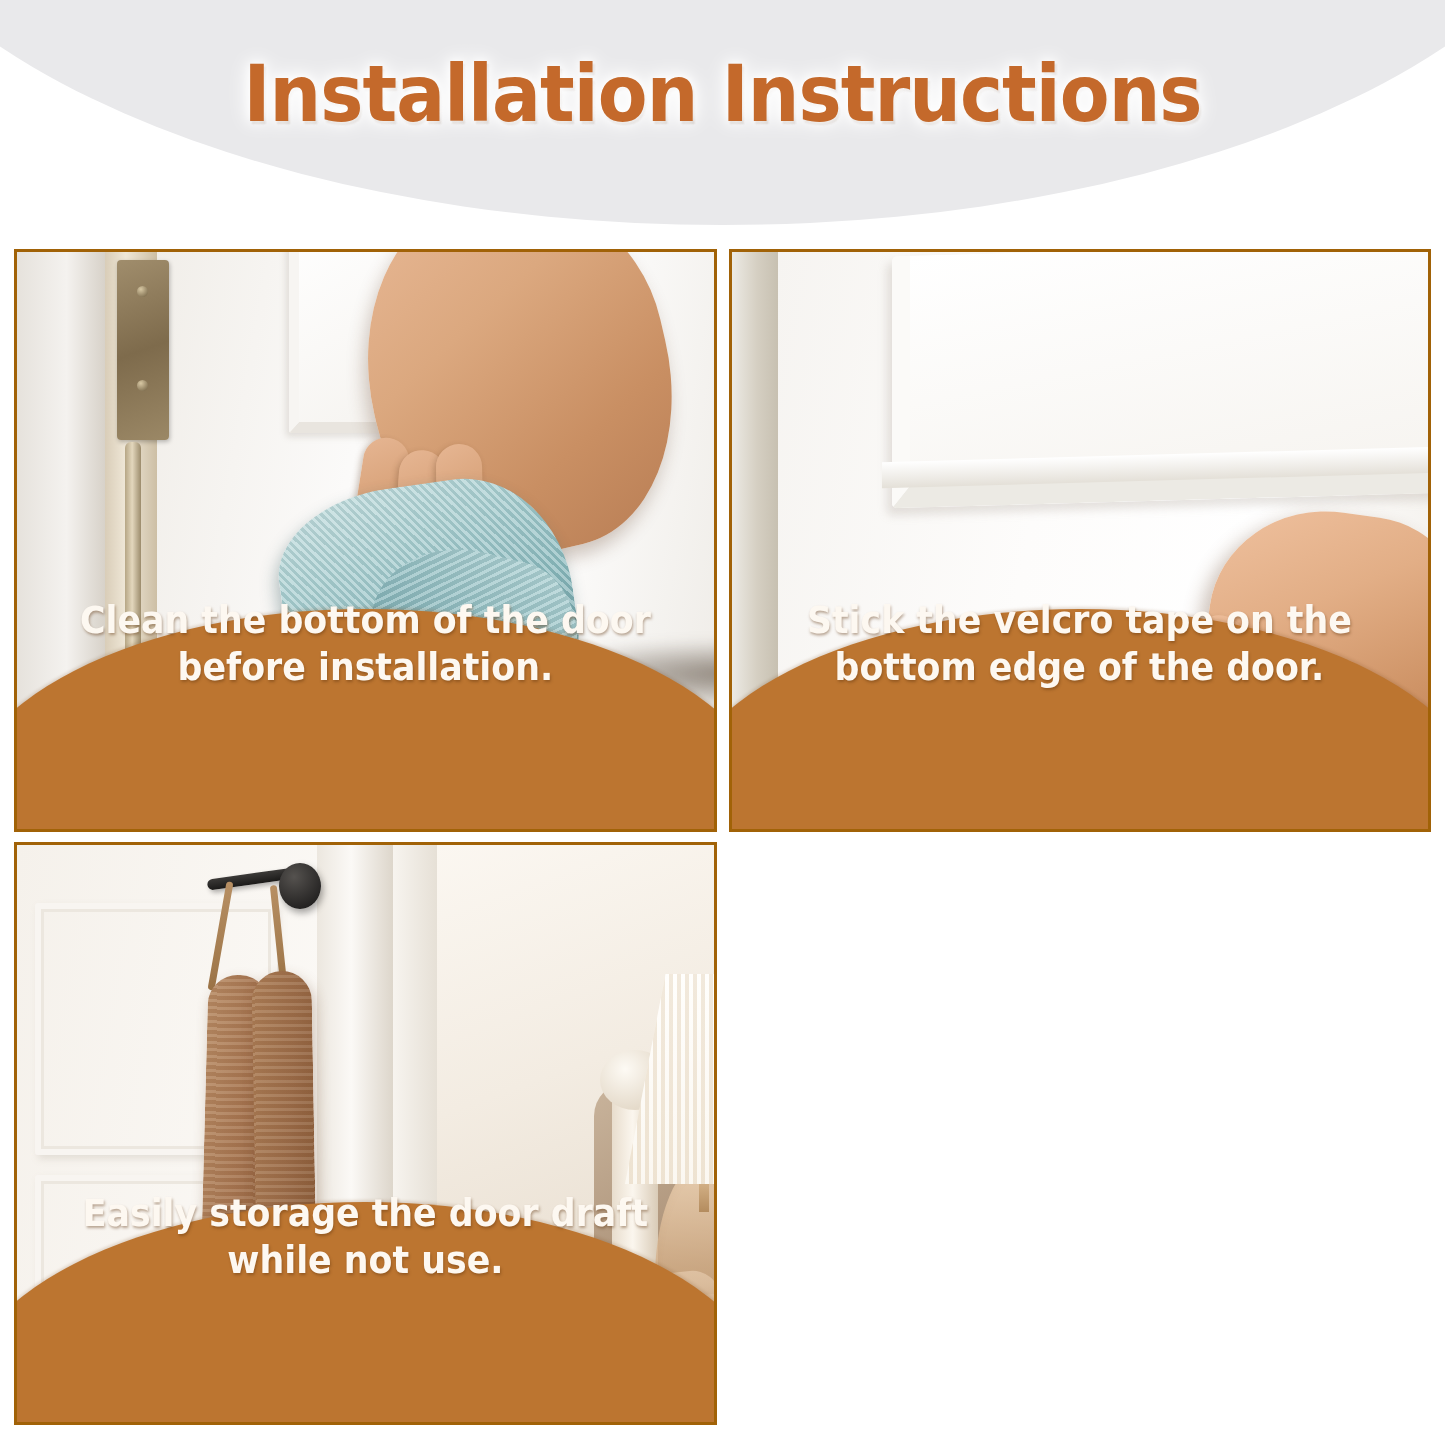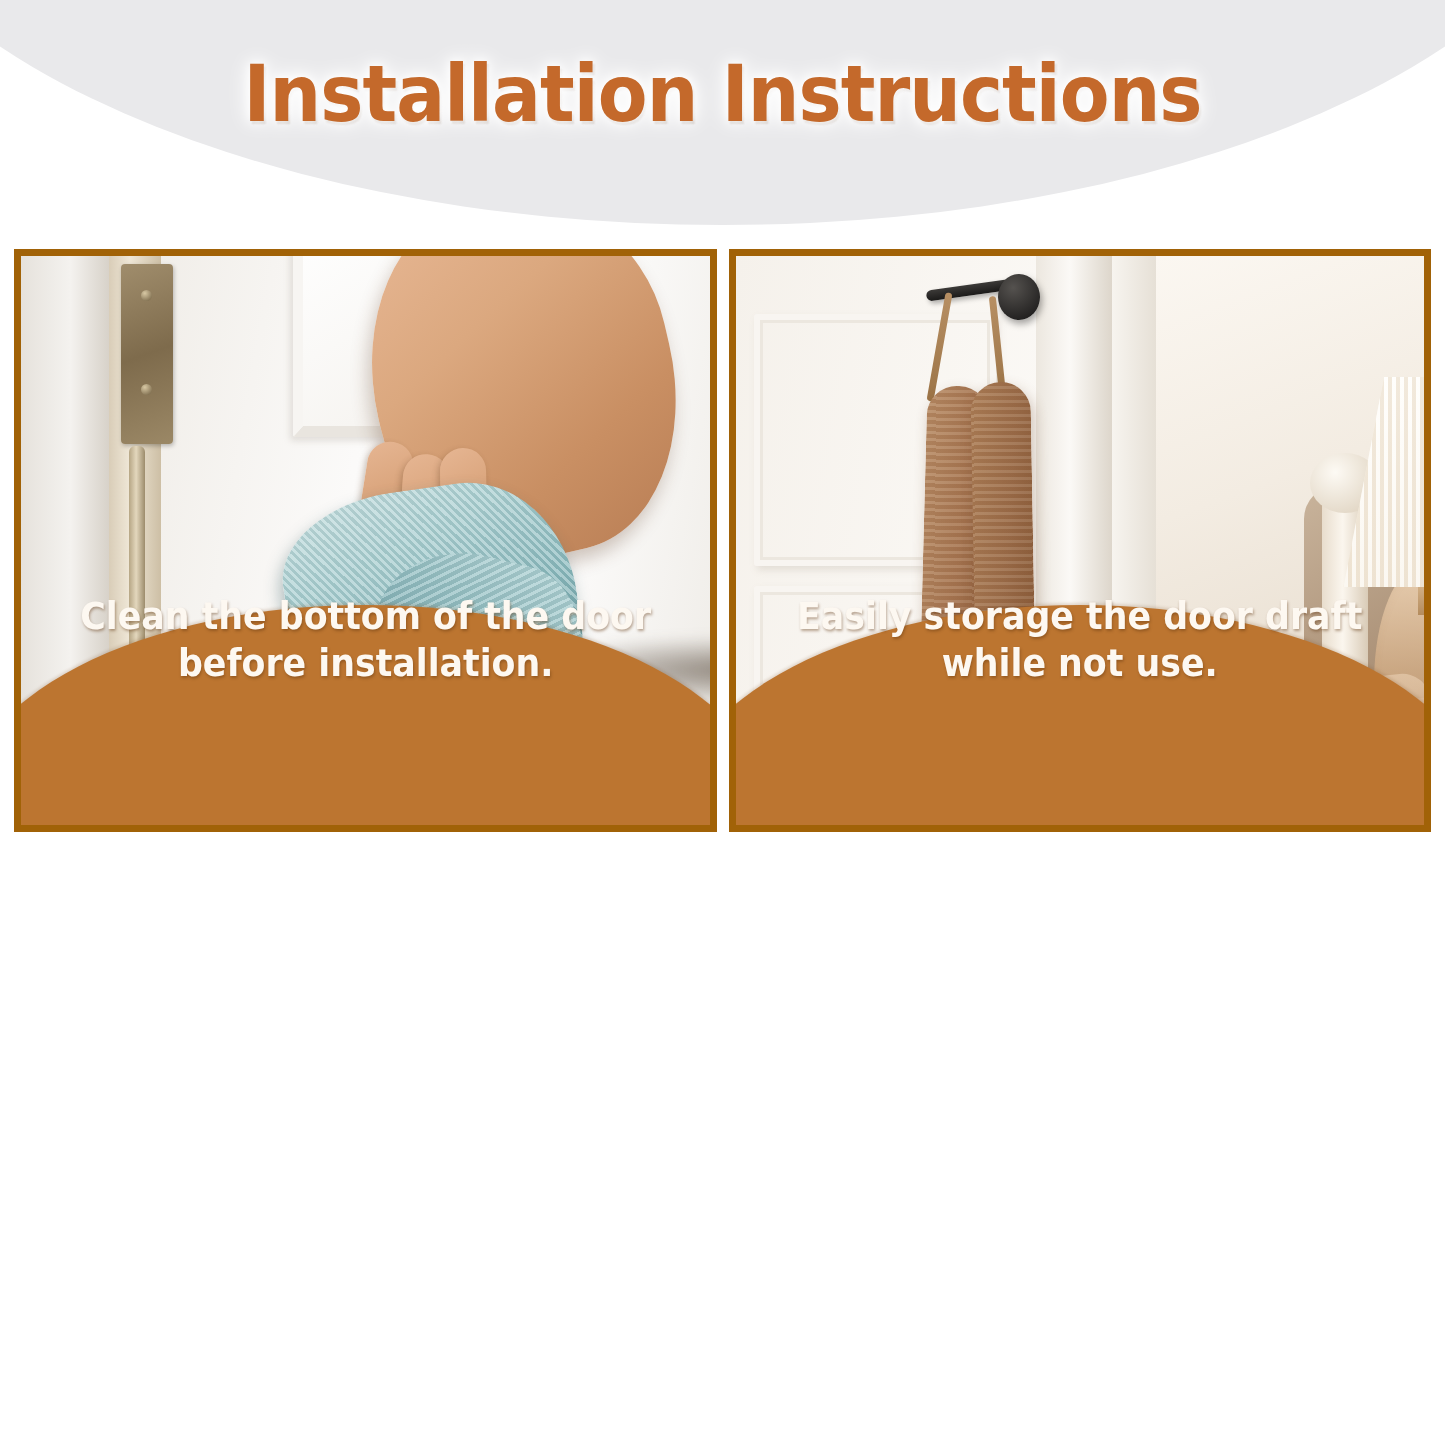--- a/index.html
+++ b/index.html
@@ -42,21 +42,21 @@
   .grid{
     position:absolute;left:14px;top:249px;
     width:1417px;height:1176px;
     display:grid;
     grid-template-columns:1fr 1fr;
     grid-template-rows:1fr 1fr;
     column-gap:12px;row-gap:10px;
   }
   .panel{
     position:relative;overflow:hidden;
-    border:7px solid #a16207;
+    border:3px solid #a16207;
     box-sizing:border-box;
     background:#f2efec;
   }
   .photo{position:absolute;inset:0;overflow:hidden;}
 
   
   .caption{
     position:absolute;left:-9%;bottom:-120px;
     width:118%;height:340px;
     background:#bc7530;
@@ -316,20 +316,39 @@
       <div class="p1-finger p1-f2"></div>
       <div class="p1-finger p1-f3"></div>
       <div class="p1-cloth"></div>
       <div class="p1-cloth2"></div>
       <div class="p1-cloth3"></div>
     </div>
     <div class="caption"></div>
     <div class="caption-text">Clean the bottom of the door before installation.</div>
   </div>
 
+  <div class="panel">
+    <div class="photo">
+      <div class="p2-bg"></div>
+      <div class="p2-door"></div>
+      <div class="p2-rail"></div>
+      <div class="p2-bevel"></div>
+      <div class="p2-jamb"></div>
+      <div class="p2-floor"></div>
+      <div class="p2-floorshadow"></div>
+      <div class="p2-bottomedge"></div>
+      <div class="p2-tape"></div>
+
+      <div class="p2-hand"></div>
+      <div class="p2-knuck"></div>
+      <div class="p2-thumb"></div>
+    </div>
+    <div class="caption"></div>
+    <div class="caption-text">Stick the velcro tape on the bottom edge of the door.</div>
+  </div>
 
 
   <div class="panel">
     <div class="photo">
       <div class="p4-bg"></div>
       <div class="p4-room"></div>
       <div class="p4-doorA"></div>
       <div class="p4-moldA"></div>
       <div class="p4-moldB"></div>
       <div class="p4-jamb"></div>

